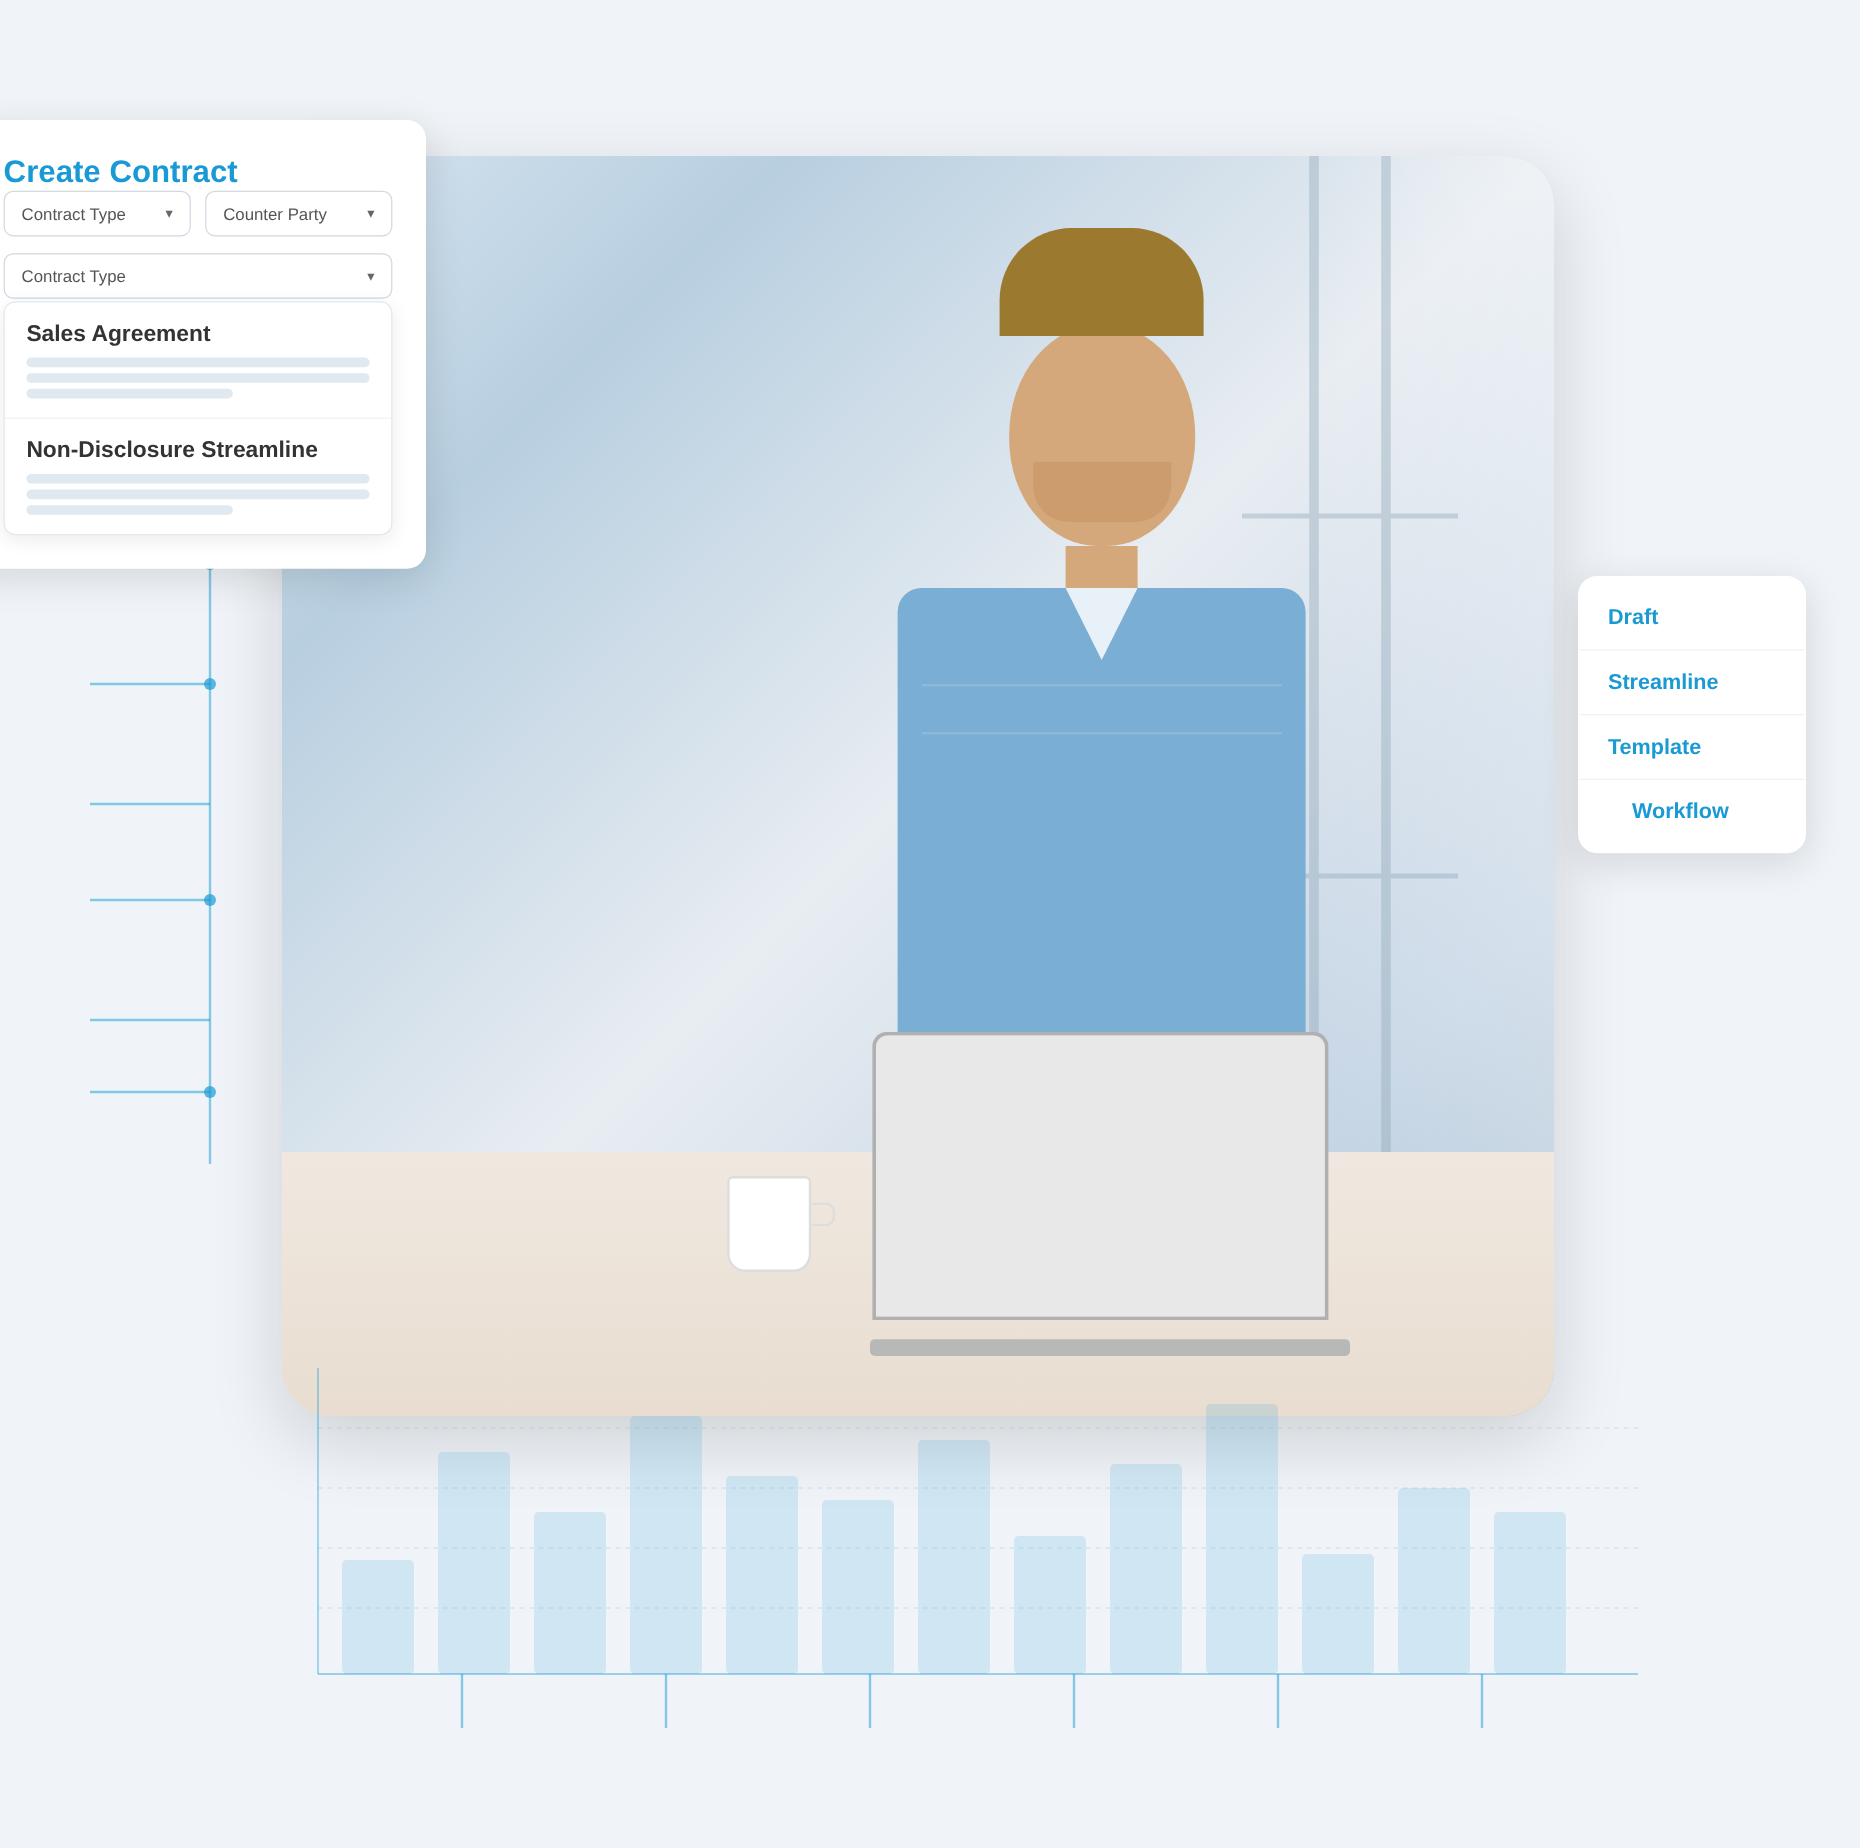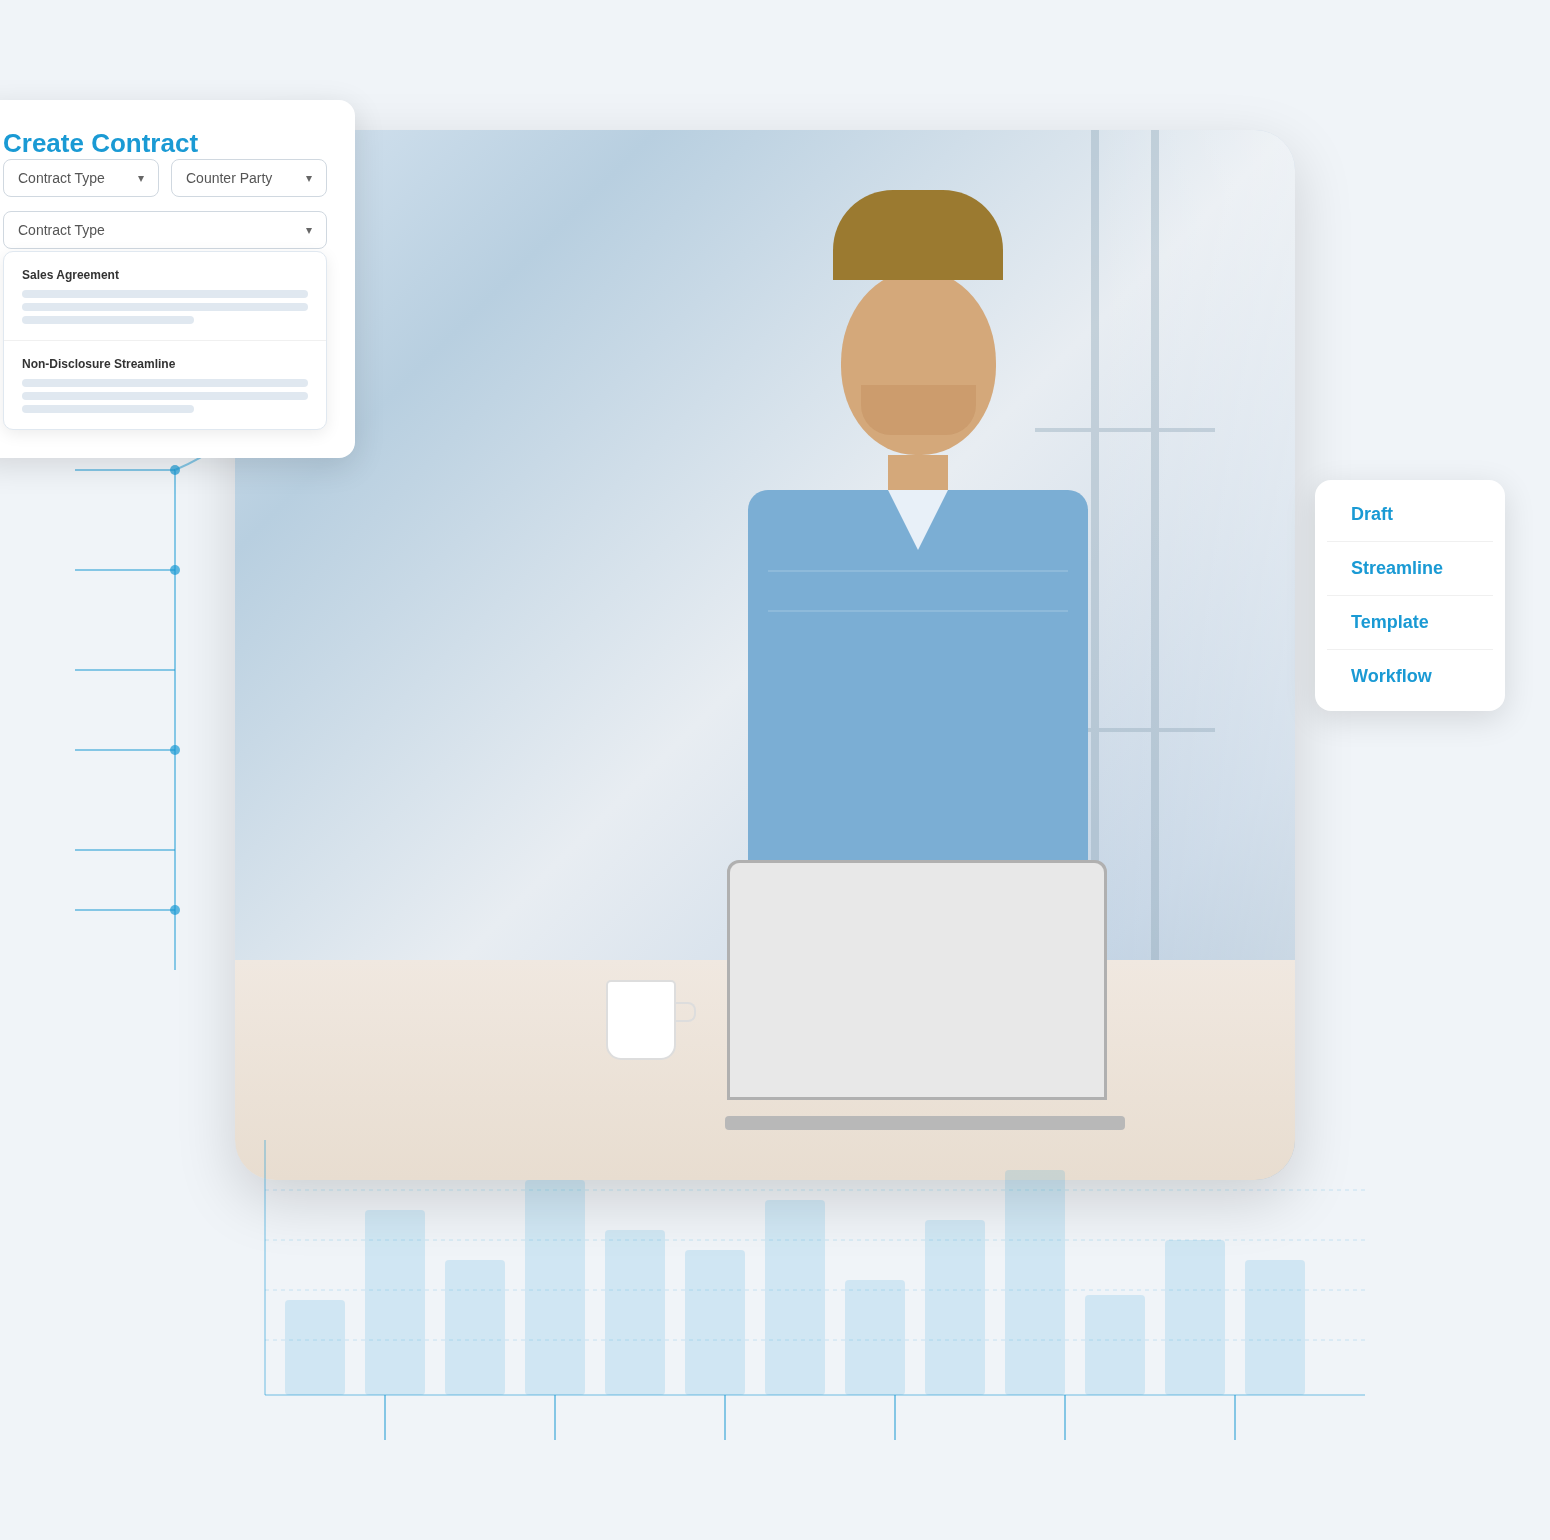--- a/index.html
+++ b/index.html
@@ -171,21 +171,21 @@
       padding: 16px 18px;
       border-bottom: 1px solid #f0f0f0;
       cursor: pointer;
     }
 
     .dropdown-item:last-child {
       border-bottom: none;
     }
 
     .dropdown-item-title {
-      font-size: 12px;
+      font-size: 19px;
       font-weight: 600;
       color: #333;
       margin-bottom: 8px;
     }
 
     .dropdown-item-lines {
       display: flex;
       flex-direction: column;
       gap: 5px;
     }
@@ -205,21 +205,21 @@
     }
 
     
     .workflow-card {
       position: absolute;
       top: 410px;
       right: -30px;
       width: 190px;
       background: white;
       border-radius: 16px;
-      padding: 8px 12px;
+      padding: 8px 1px;
       box-shadow: 0 8px 32px rgba(0,0,0,0.12);
       z-index: 10;
     }
 
     .workflow-item {
       padding: 16px 24px;
       font-size: 18px;
       font-weight: 600;
       color: #1a9ad4;
       border-bottom: 1px solid #f0f0f0;
@@ -335,21 +335,21 @@
   <div class="workflow-card">
     <div class="workflow-item">
       <span>Draft</span>
     </div>
     <div class="workflow-item">
       <span>Streamline</span>
     </div>
     <div class="workflow-item">
       <span>Template</span>
     </div>
-    <div class="workflow-item" style="border-bottom:none;">
+    <div class="workflow-item" style="border-bottom:none;margin-left:20px;">
       <span>Workflow</span>
     </div>
   </div>
 
   <svg class="curved-svg" viewBox="0 0 250 700">
 
     <path d="M 220 0 Q 220 150 100 200 L 100 700" stroke="#1a9ad4" stroke-width="2" fill="none" opacity="0.5"></path>
 
     <line x1="0" y1="200" x2="100" y2="200" stroke="#1a9ad4" stroke-width="2" opacity="0.5"></line>
     <circle cx="100" cy="200" r="5" fill="#1a9ad4" opacity="0.7"></circle>

